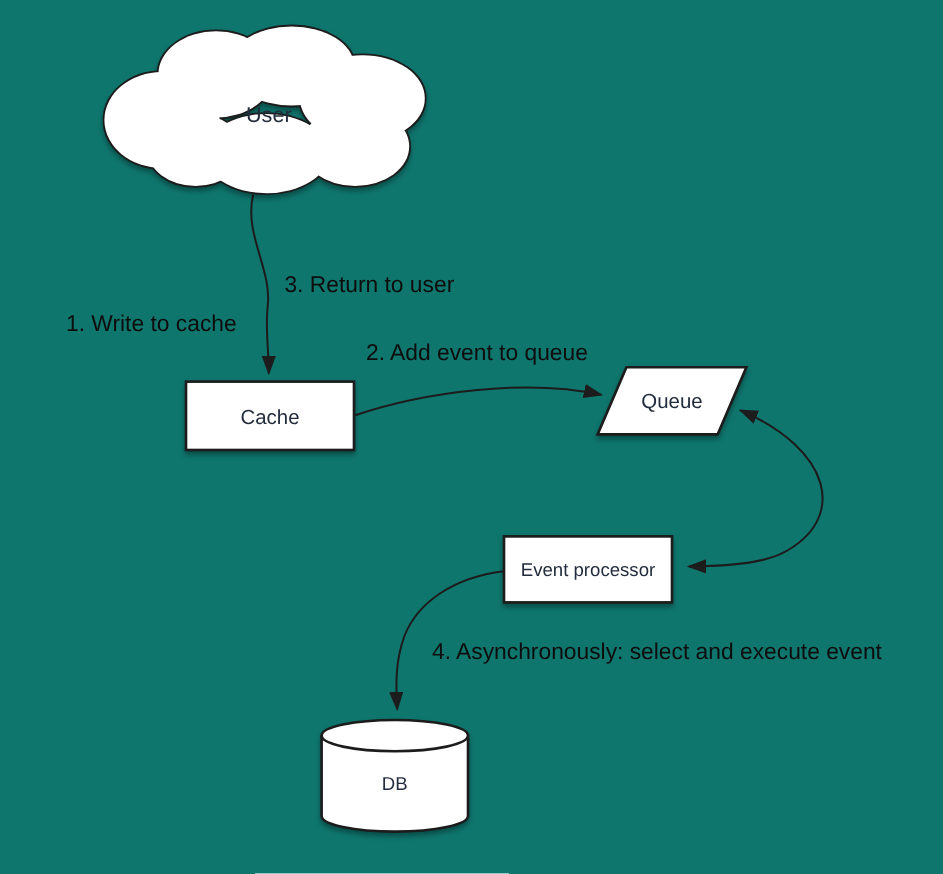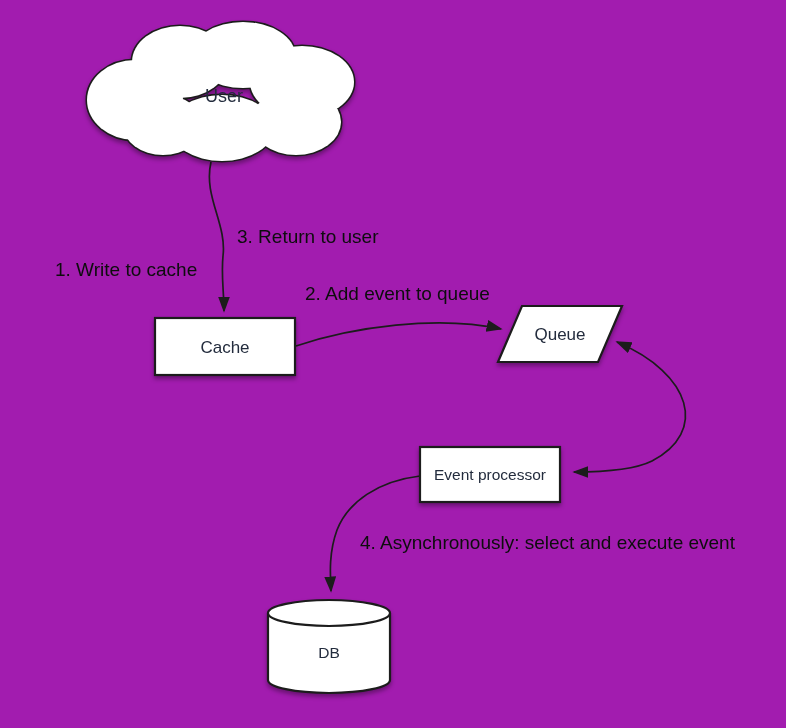--- a/index.html
+++ b/index.html
@@ -4,21 +4,21 @@
 <style>
   html, body {
     margin: 0;
     padding: 0;
     background: #ffffff;
   }
   .canvas {
     position: relative;
     width: 786px;
     height: 728px;
-    background: #a21caf;
+    background: #0f766e;
     font-family: "Liberation Sans", sans-serif;
   }
   svg { display: block; }
   .shape {
     fill: #ffffff;
     stroke: #1c1c1c;
     stroke-width: 2.2;
   }
   .shape-group {
     filter: drop-shadow(0px 3px 2px rgba(0,0,0,0.35));

